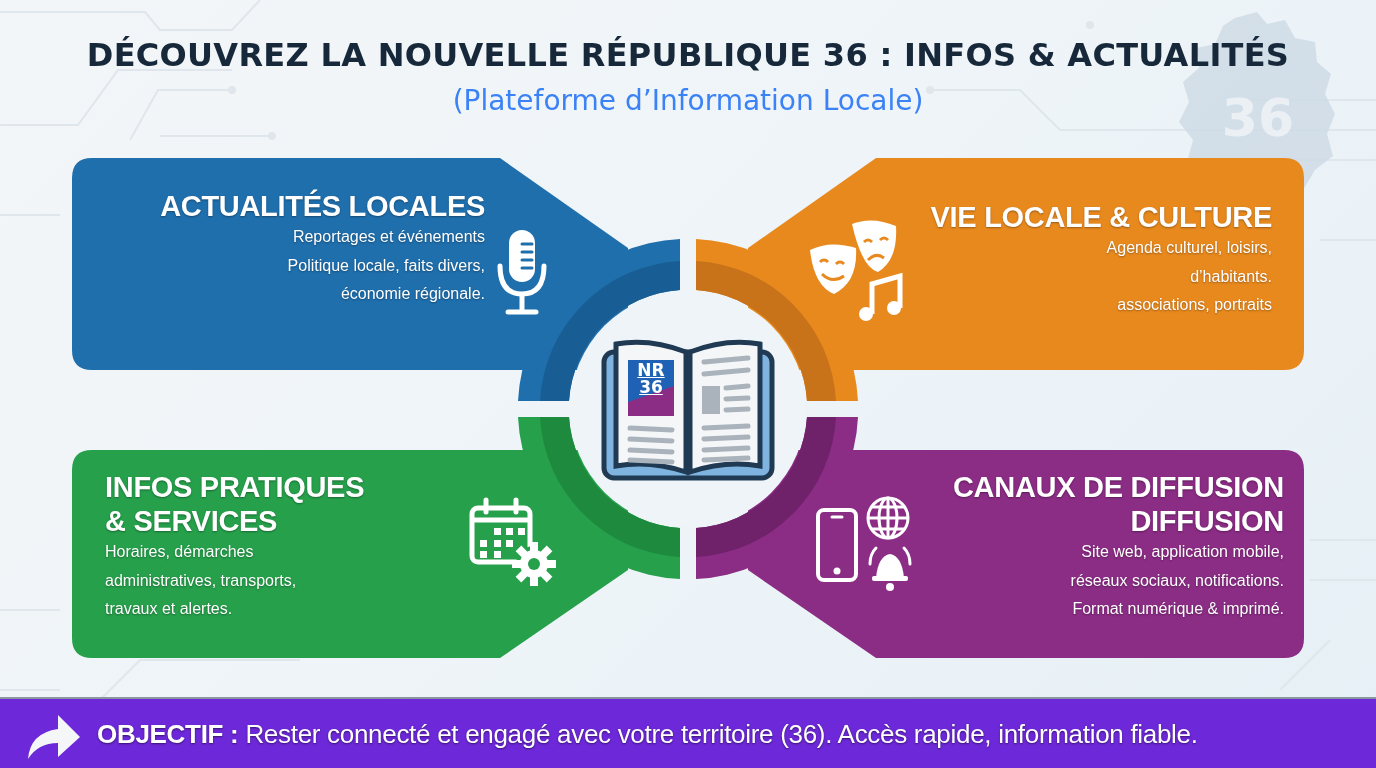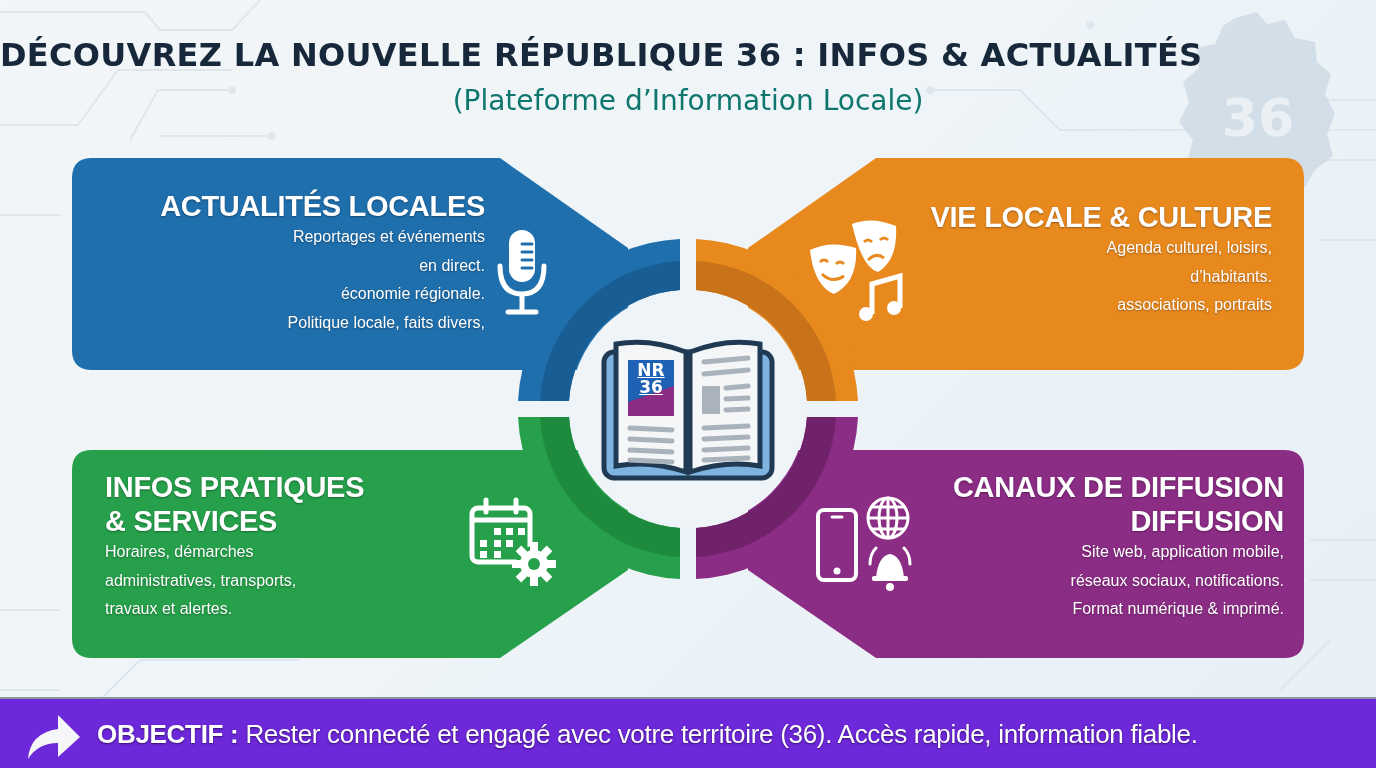--- a/index.html
+++ b/index.html
@@ -10,27 +10,27 @@
       background: linear-gradient(135deg, #f3f6f8 0%, #eef4f8 50%, #e6f0f6 100%);
     }
     .bg-lines { position: absolute; inset: 0; pointer-events: none; }
     .map-shape { position: absolute; left: 1175px; top: 10px; width: 165px; height: 185px; }
     .map-num {
       position: absolute; left: 1218px; top: 88px; width: 80px; text-align: center;
       font-family: "DejaVu Sans", sans-serif; font-weight: bold; font-size: 52px;
       color: #eef2f6; opacity: 0.9;
     }
     .title {
-      position: absolute; left: 0; width: 1376px; top: 36px; 
+      position: absolute; left: 0; width: 1376px; top: 36px; text-align: center;
       font-family: "DejaVu Sans", sans-serif; font-weight: bold; font-size: 32px;
       color: #16283a; letter-spacing: 0.3px;
     }
     .subtitle {
       position: absolute; left: 0; width: 1376px; top: 84px; text-align: center;
-      font-family: "DejaVu Sans", sans-serif; font-size: 28px; color: #0f766e;
+      font-family: "DejaVu Sans", sans-serif; font-size: 28px; color: #3b82f6;
     }
     .diagram { position: absolute; left: 0; top: 0; width: 1376px; height: 700px; }
     .card-text { position: absolute; color: #ffffff; text-shadow: 0 1px 2px rgba(0,0,0,0.35); }
     .card-title { font-weight: bold; font-size: 29px; line-height: 34px; letter-spacing: -0.3px; }
     .card-body { font-size: 16px; line-height: 28.5px; }
     .right { text-align: right; }
     .icon { position: absolute; }
     .footer {
       position: absolute; left: 0; top: 697px; width: 1376px; height: 71px;
       background: #6d28d9; border-top: 2px solid #8a969e;
@@ -137,23 +137,22 @@
 </svg>
 <div class="nr-label" style="left:628px; top:362px; width:46px;text-decoration:underline;">
   <div>NR</div>
   <div>36</div>
 </div>
 
 <div class="card-text" style="left:105px; top:189px; width:380px;text-align:right;">
   <div class="card-title">ACTUALITÉS LOCALES</div>
   <div class="card-body">
     <div>Reportages et événements</div>
-    <div>en direct.</div>
+    <div>Politique locale, faits divers,</div>
     <div>économie régionale.</div>
-    <div>Politique locale, faits divers,</div>
   </div>
 </div>
 <svg class="icon" style="left:494px; top:228px;" width="56" height="90" viewBox="0 0 56 90">
   <rect x="15" y="2" width="26" height="52" rx="13" fill="#fff"></rect>
   <g stroke="#1f6fad" stroke-width="3" stroke-linecap="round">
     <line x1="28" y1="16" x2="38" y2="16"></line>
     <line x1="28" y1="24" x2="38" y2="24"></line>
     <line x1="28" y1="32" x2="38" y2="32"></line>
     <line x1="28" y1="40" x2="38" y2="40"></line>
   </g>

